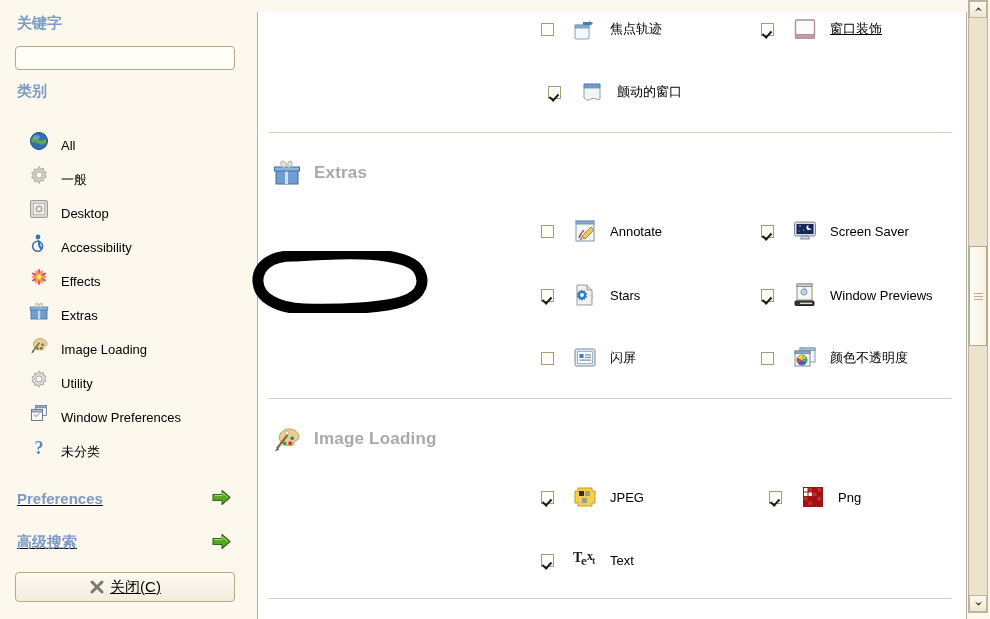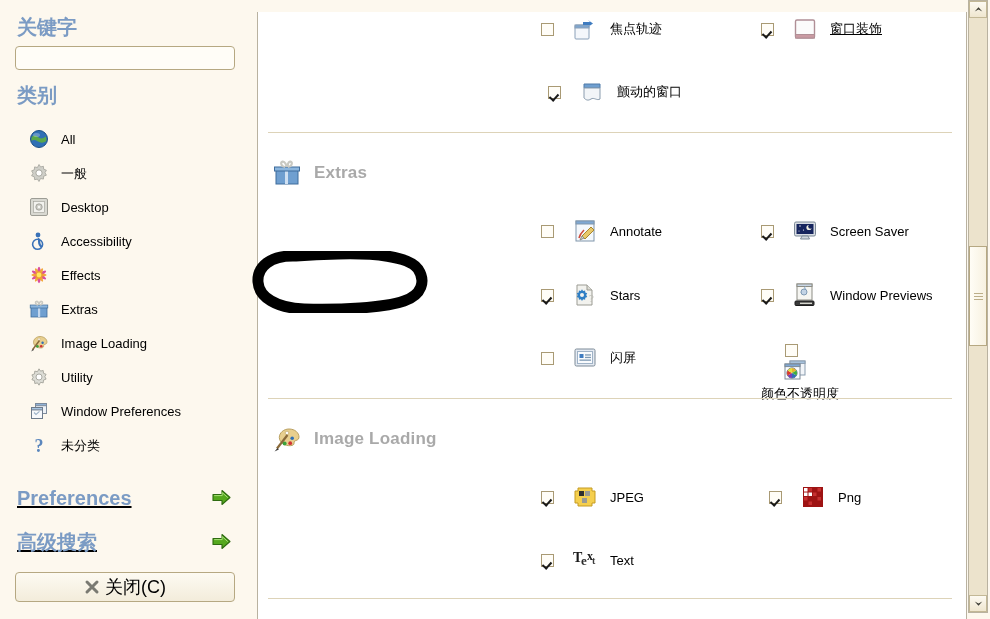--- a/index.html
+++ b/index.html
@@ -11,35 +11,35 @@
     position:relative;
   }
 
   
   #sidebar{
     position:absolute;left:0;top:0;width:250px;height:619px;
     background:#fdf8ee;
     box-sizing:border-box;
   }
   .side-heading{
-    color:#7b9bc4;font-weight:bold;font-size:20px;
+    color:#7b9bc4;font-weight:bold;font-size:15px;
     margin:0;padding:0;
   }
   #kw-label{position:absolute;left:17px;top:14px;}
   #kw-input{
     position:absolute;left:15px;top:46px;width:220px;height:24px;
     box-sizing:border-box;
     background:#fffdf7;border:1px solid #b6a882;border-radius:4px;
     font-family:"Liberation Sans",sans-serif;font-size:13px;
     padding:2px 5px;color:#222;outline:none;
   }
   #cat-label{position:absolute;left:17px;top:82px;}
   #cat-list{position:absolute;left:28px;top:126px;width:215px;}
   .cat-item{
-    display:flex;align-items:center;height:26px;margin-bottom:8px;
+    display:flex;align-items:flex-end;height:26px;margin-bottom:8px;
     cursor:default;
   }
   .cat-ico{
     width:22px;height:22px;flex:0 0 22px;margin-right:11px;
     display:flex;align-items:center;justify-content:center;
   }
   .cat-lbl{font-size:13px;color:#000;line-height:1;}
 
   #prefs-row,#adv-row{
     position:absolute;left:17px;width:215px;height:22px;
@@ -50,21 +50,21 @@
   #prefs-row{top:487px;}
   #adv-row{top:531px;}
   .greenarrow{width:20px;height:18px;}
 
   #close-btn{
     position:absolute;left:15px;top:572px;width:220px;height:30px;
     box-sizing:border-box;
     background:linear-gradient(#fdfaf2,#f3ecdb);
     border:1px solid #b6a882;border-radius:4px;
     display:flex;align-items:center;justify-content:center;gap:5px;
-    font-size:18px;color:#000;cursor:pointer;
+    font-size:15px;color:#000;cursor:pointer;text-decoration:underline;
   }
   .xmark{width:16px;height:16px;}
 
   
   #panel{
     position:absolute;left:257px;top:0px;width:710px;height:613px;
     background:#ffffff;
     border:1px solid #b9b2a0;
     border-top:none;
     box-sizing:border-box;
@@ -412,21 +412,21 @@
             <rect x="3" y="4" width="20" height="17" rx="1.5" fill="#e4eaf2" stroke="#7d8a97"></rect>
             <rect x="5.5" y="6.5" width="15" height="12" fill="#f9fbfd" stroke="#9fb2c6"></rect>
             <rect x="7.5" y="9" width="4" height="4" fill="#3f7cc0"></rect>
             <rect x="13" y="9.3" width="6" height="1.3" fill="#7f9ab4"></rect>
             <rect x="13" y="11.8" width="6" height="1.3" fill="#7f9ab4"></rect>
             <rect x="7.5" y="14.5" width="11.5" height="1.3" fill="#7f9ab4"></rect>
           </svg>
         </span>
         <span class="it-lbl">闪屏</span>
       </div>
-      <div class="row-item" style="left: 503px; top: 332px; height: 28px; flex-direction: column;">
+      <div class="row-item" style="left: 503px; top: 332px; height: 28px;">
         <span class="cb"></span>
         <span class="it-ico">
           <svg width="26" height="26" viewBox="0 0 26 26">
             <rect x="8" y="3" width="15" height="14" fill="#f2f5f9" stroke="#8a9cae"></rect>
             <rect x="8" y="3" width="15" height="2.4" fill="#a9c6e2" stroke="#8a9cae"></rect>
             <rect x="3" y="6" width="15" height="15" fill="#fafcfe" stroke="#7d8a97"></rect>
             <rect x="3" y="6" width="15" height="2.6" fill="#7fa8d4" stroke="#7d8a97"></rect>
             <g transform="translate(10,15)">
               <circle r="5.1" fill="#fff" stroke="#6d7b8c"></circle>
               <path d="M0 0 L0-5.1 A5.1 5.1 0 0 1 4.4-2.5z" fill="#e8b52e"></path>

